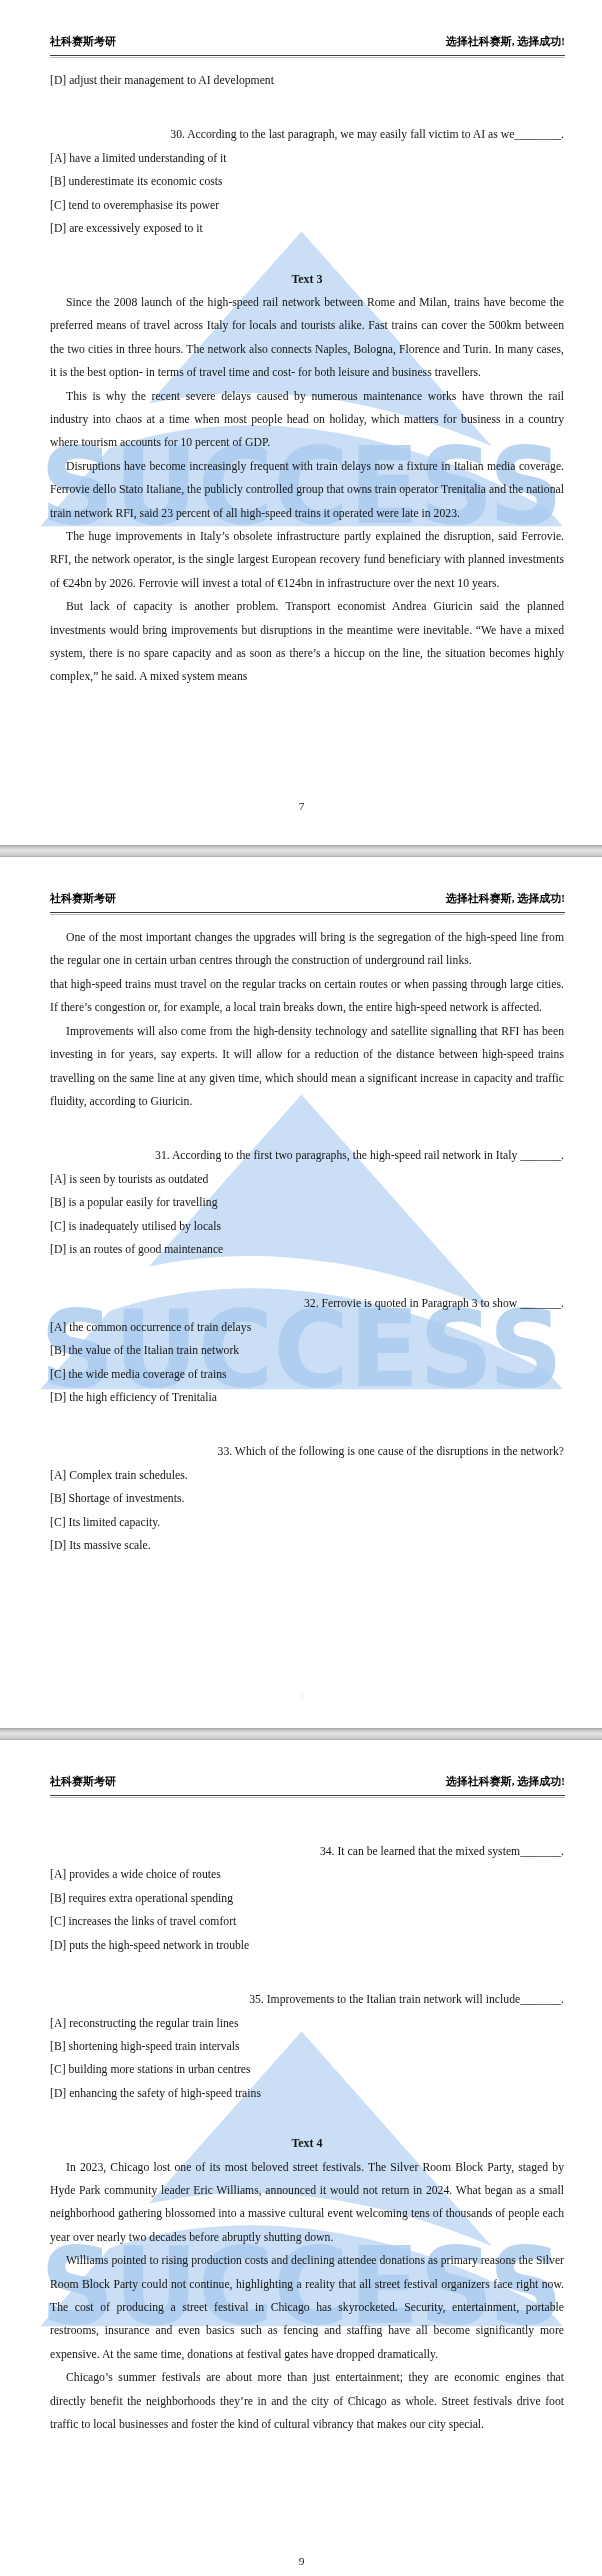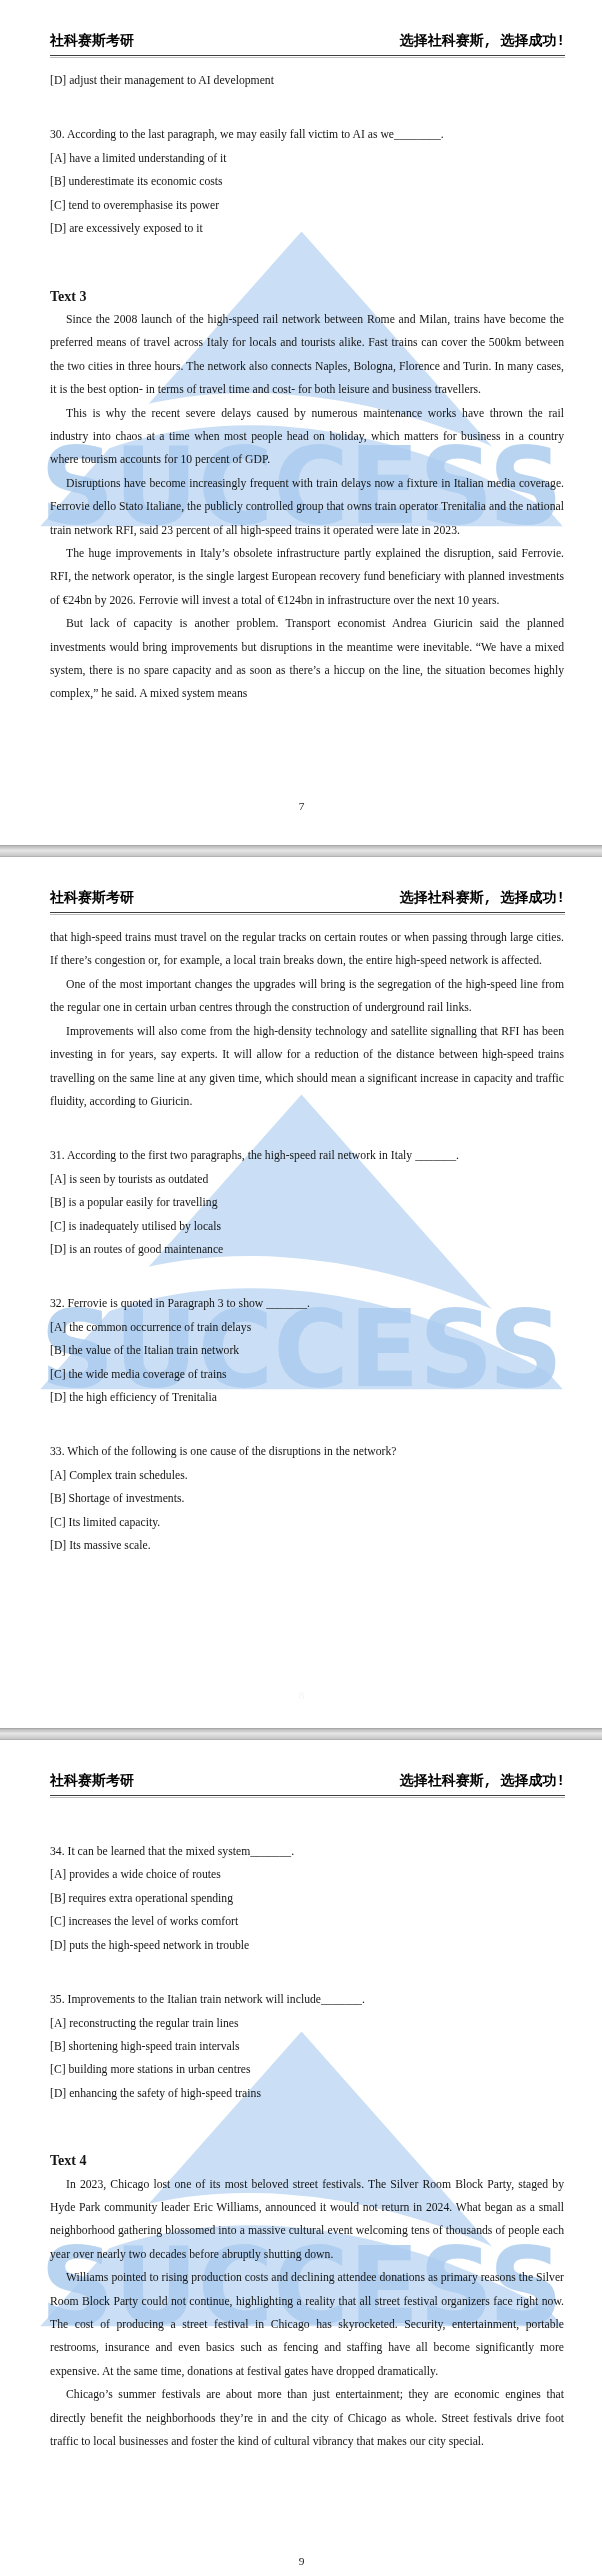--- a/index.html
+++ b/index.html
@@ -29,51 +29,52 @@
     border-top:0.7px solid #a8a8a8;
     border-bottom:0.7px solid #b2b2b2;
     box-sizing:border-box;
   }
 
   
   .page-header{
     position:relative;z-index:2;
     display:flex;justify-content:space-between;align-items:center;
     padding:33px 38px 0 50px;
-    font-family:Liberation Mono, monospace;
+    font-family:Liberation Serif, serif;
     font-weight:bold;
-    font-size:14px;
+    font-size:11px;
     line-height:17.4px;
     color:#000;
   }
   .header-rule{
     position:relative;z-index:2;
     margin:4.7px 38px 0 50px;
     height:1.3px;
     border-top:1.3px solid #3e3e3e;
     border-bottom:0.7px solid #bdbdbd;
   }
 
   
   .content{
     position:relative;z-index:2;
     padding:10.7px 39px 0 50px;
     font-size:11.7px;
     line-height:23.4px;
     font-family:Liberation Serif, serif;
   }
-  .block{margin:0;}
+  .block{margin:0;text-align:right;}
   .para{text-align:justify;text-indent:16px;}
   .para-cont{text-align:justify;}
   .option{text-align:left;}
   .question{margin-top:31px;}
   .heading{
+    text-align:center;
     font-weight:bold;
-    font-size:14px;
-    margin-top:44px;
+    font-size:12px;
+    margin-top:27px;
   }
   .page-number{
     position:absolute;left:0;right:0;z-index:2;
     text-align:center;
     font-size:11.4px;
     color:#222;
   }
   .page-1 .page-number{bottom:33px;}
   .page-2 .page-number{bottom:27px;opacity:0.05;}
   .page-3 .page-number{bottom:9.4px;}
@@ -132,22 +133,22 @@
         <path d="M30,365 C260,225 560,235 885,430" stroke="#ffffff" stroke-width="48" fill="none"></path>
         <text class="wm-text" x="450" y="440" text-anchor="middle" font-size="160" font-weight="bold" font-family="DejaVu Sans, sans-serif" fill-opacity="0.82" textLength="780" lengthAdjust="spacingAndGlyphs" fill="#a9caee">SUCCESS</text>
       </svg>
     </div>
     <header class="page-header">
       <span>社科赛斯考研</span>
       <span>选择社科赛斯, 选择成功!</span>
     </header>
     <div class="header-rule"></div>
     <div class="content">
+        <div class="block para">One of the most important changes the upgrades will bring is the segregation of the high-speed line from the regular one in certain urban centres through the construction of underground rail links.</div>
         <div class="block para-cont">that high-speed trains must travel on the regular tracks on certain routes or when passing through large cities. If there’s congestion or, for example, a local train breaks down, the entire high-speed network is affected.</div>
-        <div class="block para">One of the most important changes the upgrades will bring is the segregation of the high-speed line from the regular one in certain urban centres through the construction of underground rail links.</div>
         <div class="block para">Improvements will also come from the high-density technology and satellite signalling that RFI has been investing in for years, say experts. It will allow for a reduction of the distance between high-speed trains travelling on the same line at any given time, which should mean a significant increase in capacity and traffic fluidity, according to Giuricin.</div>
         <div class="block question">31. According to the first two paragraphs, the high-speed rail network in Italy _______.</div>
         <div class="block option">[A] is seen by tourists as outdated</div>
         <div class="block option">[B] is a popular easily for travelling</div>
         <div class="block option">[C] is inadequately utilised by locals</div>
         <div class="block option">[D] is an routes of good maintenance</div>
         <div class="block question">32. Ferrovie is quoted in Paragraph 3 to show _______.</div>
         <div class="block option">[A] the common occurrence of train delays</div>
         <div class="block option">[B] the value of the Italian train network</div>
         <div class="block option">[C] the wide media coverage of trains</div>
@@ -173,21 +174,21 @@
     </div>
     <header class="page-header">
       <span>社科赛斯考研</span>
       <span>选择社科赛斯, 选择成功!</span>
     </header>
     <div class="header-rule"></div>
     <div class="content">
         <div class="block question first-question">34. It can be learned that the mixed system_______.</div>
         <div class="block option">[A] provides a wide choice of routes</div>
         <div class="block option">[B] requires extra operational spending</div>
-        <div class="block option">[C] increases the level of works comfort</div>
+        <div class="block option">[C] increases the links of travel comfort</div>
         <div class="block option">[D] puts the high-speed network in trouble</div>
         <div class="block question">35. Improvements to the Italian train network will include_______.</div>
         <div class="block option">[A] reconstructing the regular train lines</div>
         <div class="block option">[B] shortening high-speed train intervals</div>
         <div class="block option">[C] building more stations in urban centres</div>
         <div class="block option">[D] enhancing the safety of high-speed trains</div>
         <div class="block heading">Text 4</div>
         <div class="block para">In 2023, Chicago lost one of its most beloved street festivals. The Silver Room Block Party, staged by Hyde Park community leader Eric Williams, announced it would not return in 2024. What began as a small neighborhood gathering blossomed into a massive cultural event welcoming tens of thousands of people each year over nearly two decades before abruptly shutting down.</div>
         <div class="block para">Williams pointed to rising production costs and declining attendee donations as primary reasons the Silver Room Block Party could not continue, highlighting a reality that all street festival organizers face right now. The cost of producing a street festival in Chicago has skyrocketed. Security, entertainment, portable restrooms, insurance and even basics such as fencing and staffing have all become significantly more expensive. At the same time, donations at festival gates have dropped dramatically.</div>
         <div class="block para">Chicago’s summer festivals are about more than just entertainment; they are economic engines that directly benefit the neighborhoods they’re in and the city of Chicago as whole. Street festivals drive foot traffic to local businesses and foster the kind of cultural vibrancy that makes our city special.</div>

